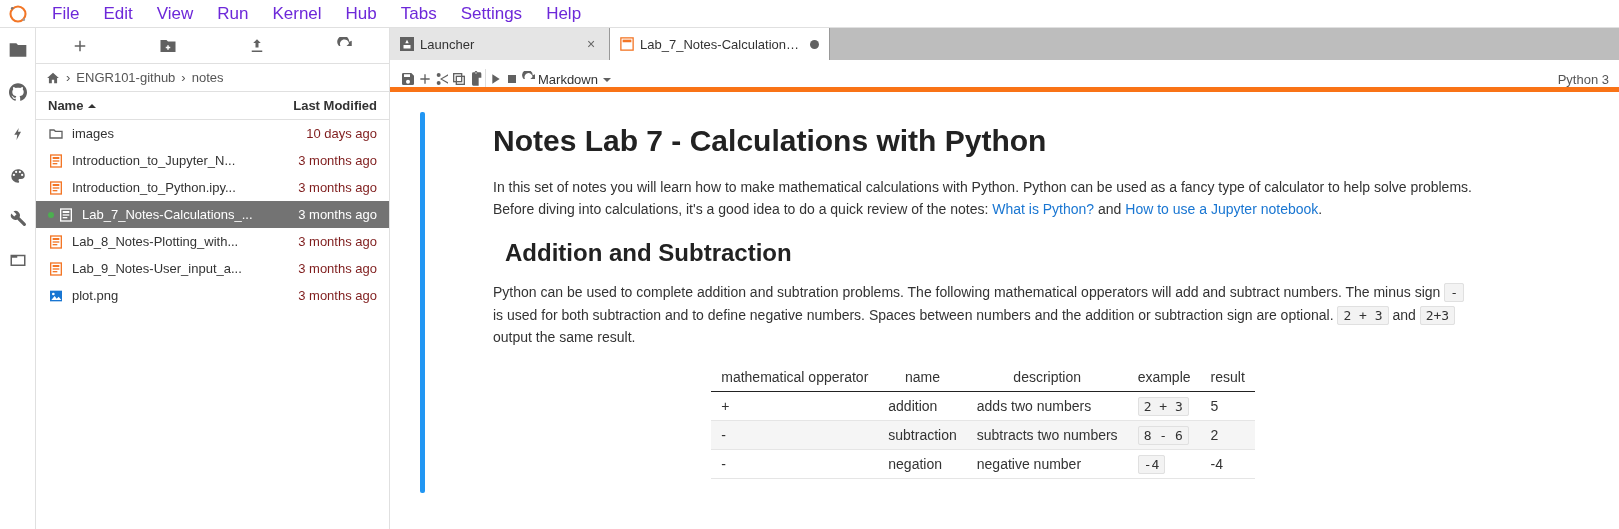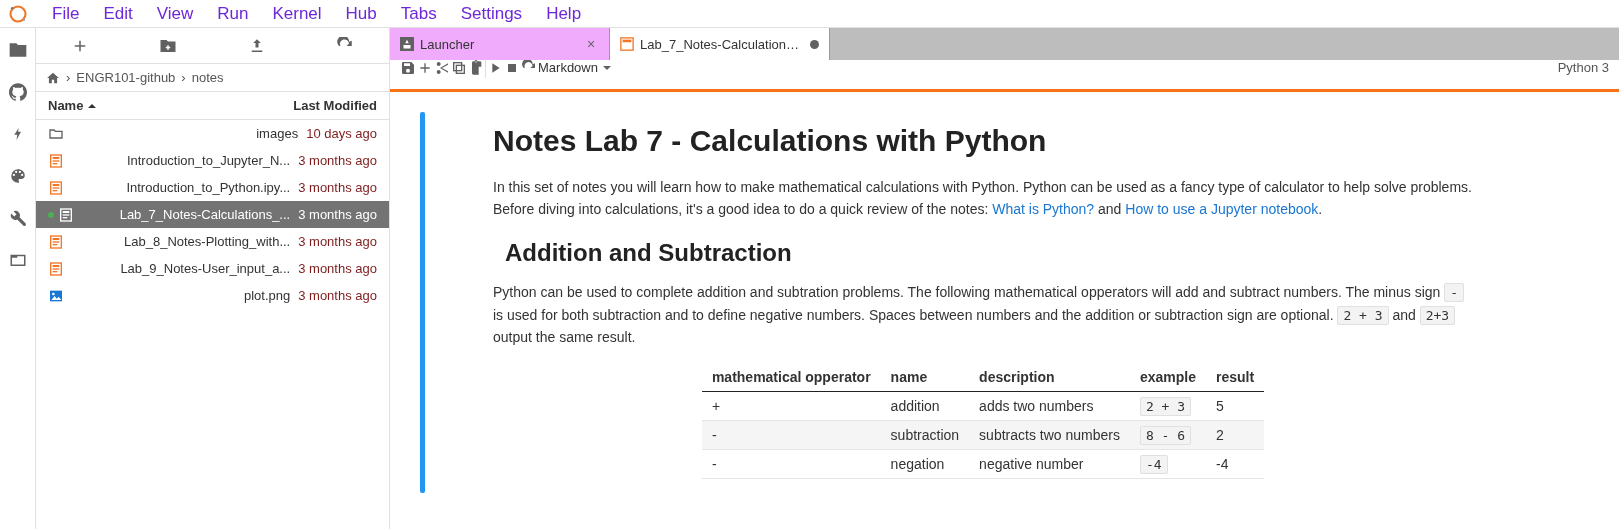--- a/index.html
+++ b/index.html
@@ -21,51 +21,51 @@
 .file-toolbar { display: flex; justify-content: space-around; align-items: center; height: 36px; border-bottom: 1px solid #e0e0e0; }
 .file-tool { width: 18px; height: 18px; cursor: pointer; fill: #616161; display:flex; align-items:center; justify-content:center;}
 .breadcrumb { display: flex; align-items: center; padding: 6px 10px; font-size: 13px; color: #555; gap: 6px; }
 .breadcrumb span { cursor: pointer; }
 .filelist-header { display: flex; justify-content: space-between; padding: 6px 12px; border-top: 1px solid #e0e0e0; border-bottom: 1px solid #e0e0e0; font-weight: 600; font-size: 13px; }
 .filelist-header .name { display:flex; align-items:center; gap:4px;}
 .filelist { flex: 1; overflow: auto; }
 .filerow { display: flex; align-items: center; padding: 4px 12px; cursor: pointer; font-size: 13px; height: 27px; }
 .filerow.selected { background: #737373; color: #fff; }
 .filerow .ficon { width: 16px; height: 16px; margin-right: 8px; flex-shrink:0; display:flex; align-items:center; justify-content:center;}
-.filerow .fname { flex: 1; white-space: nowrap; overflow: hidden; text-overflow: ellipsis; text-align: right; }
+.filerow .fname { flex: 1; white-space: nowrap; overflow: hidden; text-overflow: ellipsis; }
 .filerow .fmod { color: #7f1d1d; font-size: 13px; margin-left: 8px; }
 .filerow.selected .fmod { color: #fff; }
 .dot-running { width:6px; height:6px; background:#4caf50; border-radius:50%; margin-right:4px; flex-shrink:0;}
 
 .workarea { flex: 1; display: flex; flex-direction: column; background: #fff; }
 .tabstrip { height: 32px; background: #bdbdbd; display: flex; align-items: stretch; }
-.tab { display: flex; align-items: center; padding: 0 10px; font-size: 13px; gap: 6px; cursor: pointer; border-right: 1px solid #999; background:#f0abfc; min-width: 220px; max-width: 220px;}
+.tab { display: flex; align-items: center; padding: 0 10px; font-size: 13px; gap: 6px; cursor: pointer; border-right: 1px solid #999; background:#e5e5e5; min-width: 220px; max-width: 220px;}
 .tab.active { background: #fff; }
 .tab .ticon { width: 14px; height: 14px; flex-shrink:0; display:flex; align-items:center;}
 .tab .tlabel { flex:1; white-space: nowrap; overflow: hidden; text-overflow: ellipsis; }
 .tab .tclose { width: 12px; height: 12px; cursor: pointer; color:#666; font-size:14px; line-height:12px;}
 .tab .tdirty { width:9px; height:9px; background:#616161; border-radius:50%; }
 
-.nb-toolbar { display: flex; align-items: flex-start; height: 32px; border-bottom: 3px solid #f97316; padding: 0 10px; gap: 1px; }
+.nb-toolbar { display: flex; align-items: flex-end; height: 32px; border-bottom: 5px solid #f97316; padding: 0 10px; gap: 1px; }
 .nb-tool { width: 16px; height: 16px; cursor: pointer; fill: #616161; display:flex; align-items:center; justify-content:center;}
 .nb-sep { width:1px; height:18px; background:#ddd; }
 .celltype { display:flex; align-items:center; gap:4px; font-size:13px; cursor:pointer; color:#333;}
 .kernel-name { margin-left: auto; font-size: 13px; color: #555; cursor:pointer;}
 
 .notebook { flex: 1; overflow: auto; padding: 20px 30px; }
 .cell { display: flex; margin-bottom: 10px; }
 .cell-bar { width: 5px; background: #2196f3; border-radius:2px; margin-right: 8px; flex-shrink:0;}
 .cell-content { flex: 1; padding: 0 60px 0 60px; max-width: 1100px;}
 .cell-content h1 { font-size: 30px; font-weight: 700; margin: 12px 0 18px 0; color:#222;}
 .cell-content h2 { font-size: 24px; font-weight: 700; margin: 18px 0 14px 12px; color:#222;}
 .cell-content p { font-size: 14px; line-height: 1.6; margin: 10px 0; color:#333;}
 .cell-content a { color: #1976d2; text-decoration: none; }
 .cell-content code { background: #f3f3f3; padding: 1px 5px; border-radius: 2px; font-family: monospace; font-size: 13px; border:1px solid #e0e0e0;}
 .cell-content table { border-collapse: collapse; margin: 14px auto; font-size: 14px; }
-.cell-content th { text-align: left; padding: 6px 10px; border-bottom: 1px solid #222; font-weight:700;}
+.cell-content th { text-align: center; padding: 6px 10px; border-bottom: 1px solid #222; font-weight:400;}
 .cell-content td { padding: 6px 10px; border-bottom: 1px solid #e5e5e5; }
 .cell-content tbody tr:nth-child(even) { background: #f5f5f5; }
 
 svg { display:block; }
 </style>
 </head>
 <body>
 
 <div class="topbar">
   <span class="logo">

